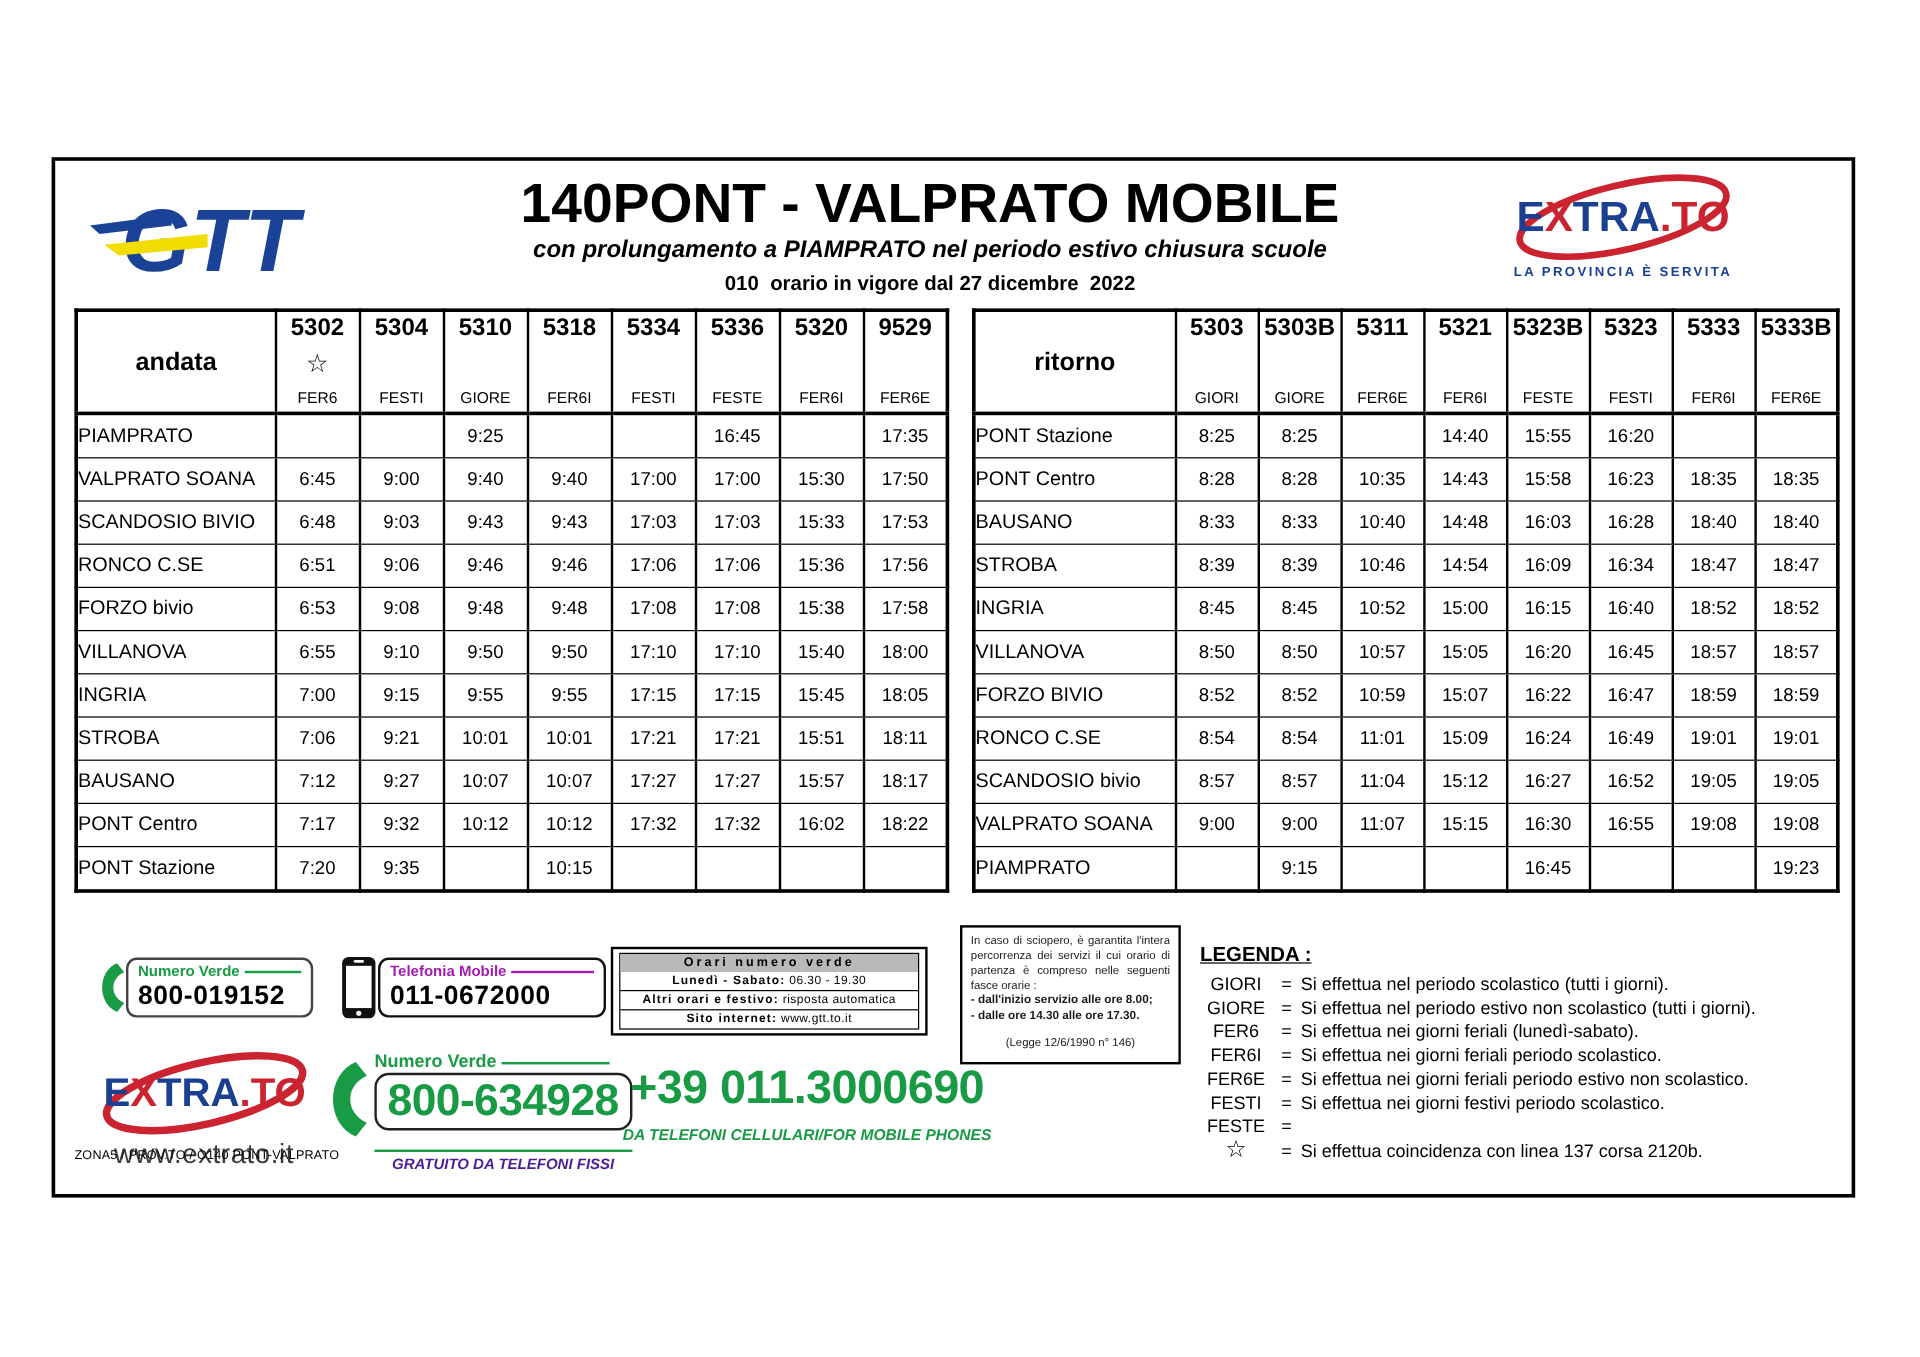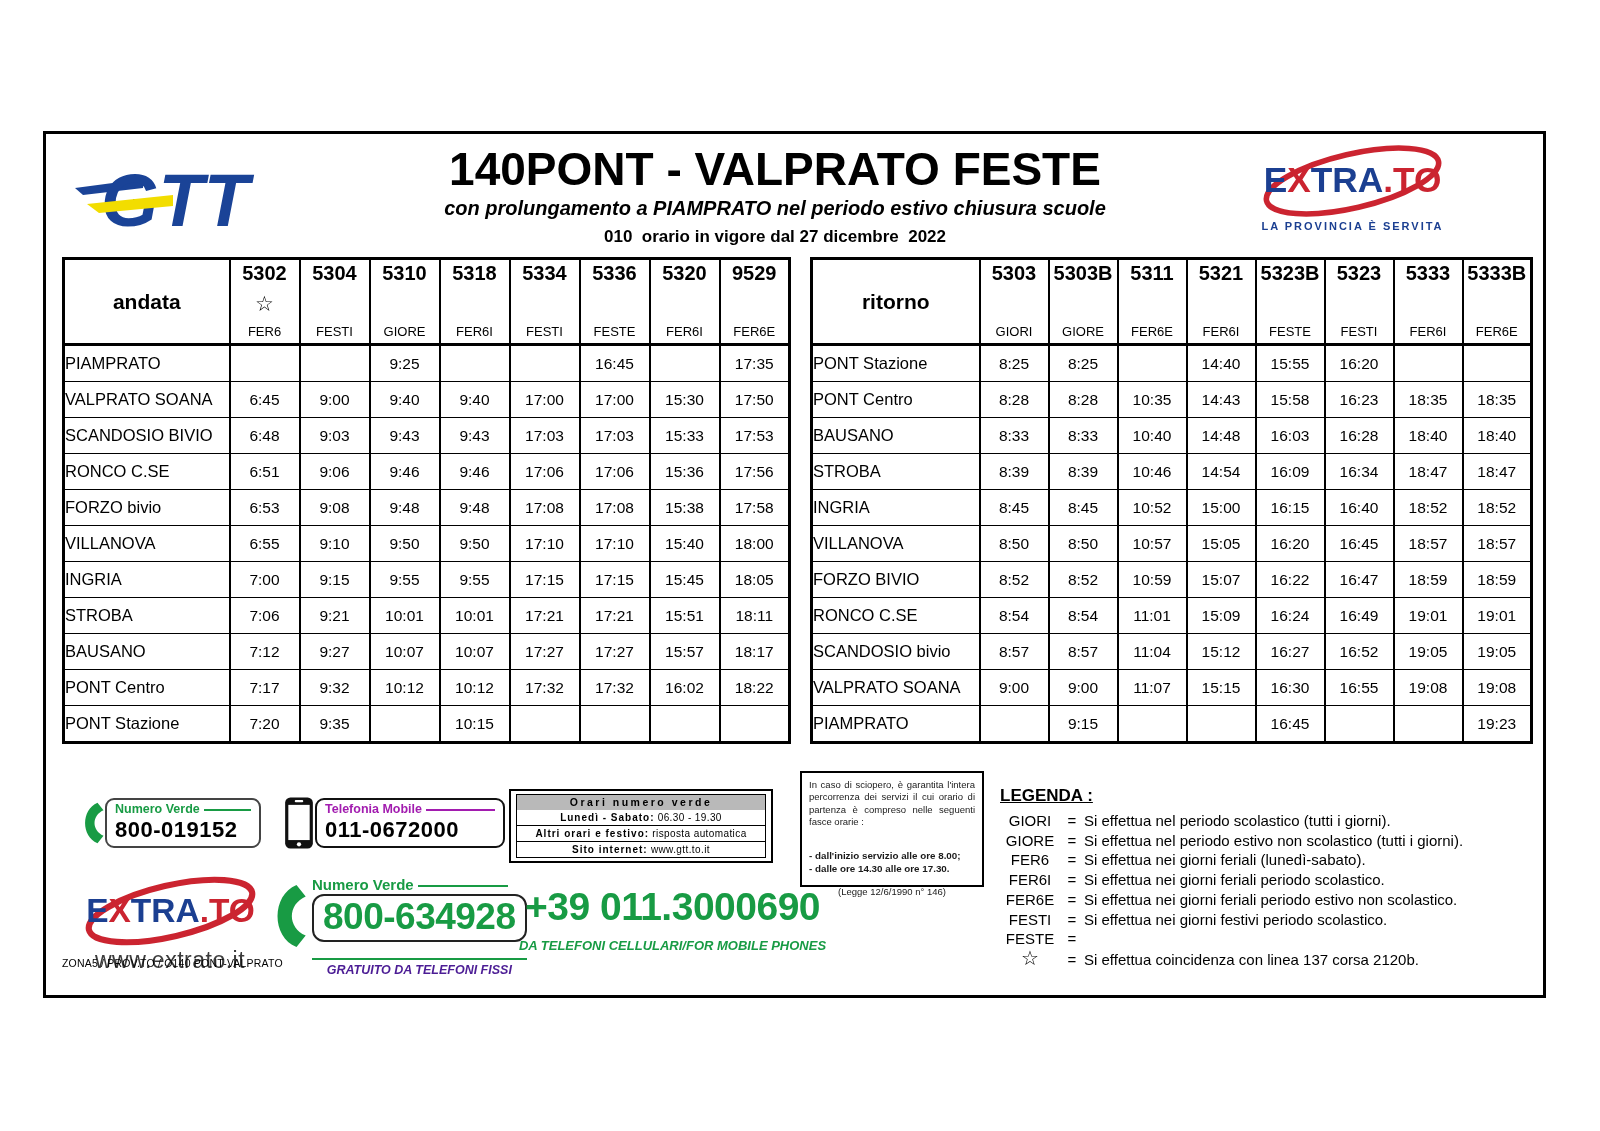--- a/index.html
+++ b/index.html
@@ -55,21 +55,21 @@
     padding:2px 2px;white-space:nowrap;line-height:11px;}
   .orow:first-child{border-top:none;}
   .ohead{background:#b9b9b9;font-weight:bold;letter-spacing:2.5px;font-size:10.5px;}
   .olabel{font-weight:bold;letter-spacing:1px;}
 
   
   .sciopero{left:754px;top:637px;width:184px;height:116px;border:2px solid #000;
     padding:6px 7px;font-size:9.5px;line-height:1.3;color:#1a1a1a;box-sizing:border-box;background:#fff;}
   .sc-intro{text-align:justify;}
   .sc-line{font-weight:bold;font-size:9.8px;}
-  .sc-lines{margin-top:22px;}
+  .sc-lines{margin-top:0;}
   .sc-law{text-align:center;margin-top:10px;font-size:9.5px;}
 
   
   .legend{left:954px;top:652px;width:556px;}
   .legend-title{font-size:17px;font-weight:bold;text-decoration:underline;margin-bottom:5px;}
   .lrow{display:flex;align-items:baseline;font-size:15px;line-height:19.7px;}
   .lterm{width:60px;text-align:center;flex-shrink:0;}
   .lterm.star{font-size:20px;}
   .leq{width:24px;text-align:center;flex-shrink:0;}
 
@@ -98,21 +98,21 @@
     <svg width="200" height="88" viewBox="0 0 200 88">
       <polygon points="0,36 68,27 68,36 8,43" fill="#1a4397"></polygon>
       <text x="26" y="74" font-size="74" font-weight="bold" font-style="italic" font-family="Liberation Sans, DejaVu Sans, sans-serif" fill="#1a4397">GTT</text>
       <polygon points="12,52 98,43 98,54 24,61" fill="#f2dd00"></polygon>
     </svg>
   </div>
 
   <div class="abs title-block">
     <div class="title-line">
       <span>140</span>
-      <span>PONT - VALPRATO FESTE</span>
+      <span>PONT - VALPRATO MOBILE</span>
     </div>
     <div class="subtitle">con prolungamento a PIAMPRATO nel periodo estivo chiusura scuole</div>
     <div class="validity">010  orario in vigore dal 27 dicembre  2022</div>
   </div>
 
   <div class="abs extrato-top">
     <svg width="195" height="78" viewBox="0 0 210 80">
       <g transform="rotate(-13 105 40)">
         <ellipse cx="105" cy="40" rx="95" ry="29" fill="none" stroke="#cb2430" stroke-width="6"></ellipse>
       </g>

